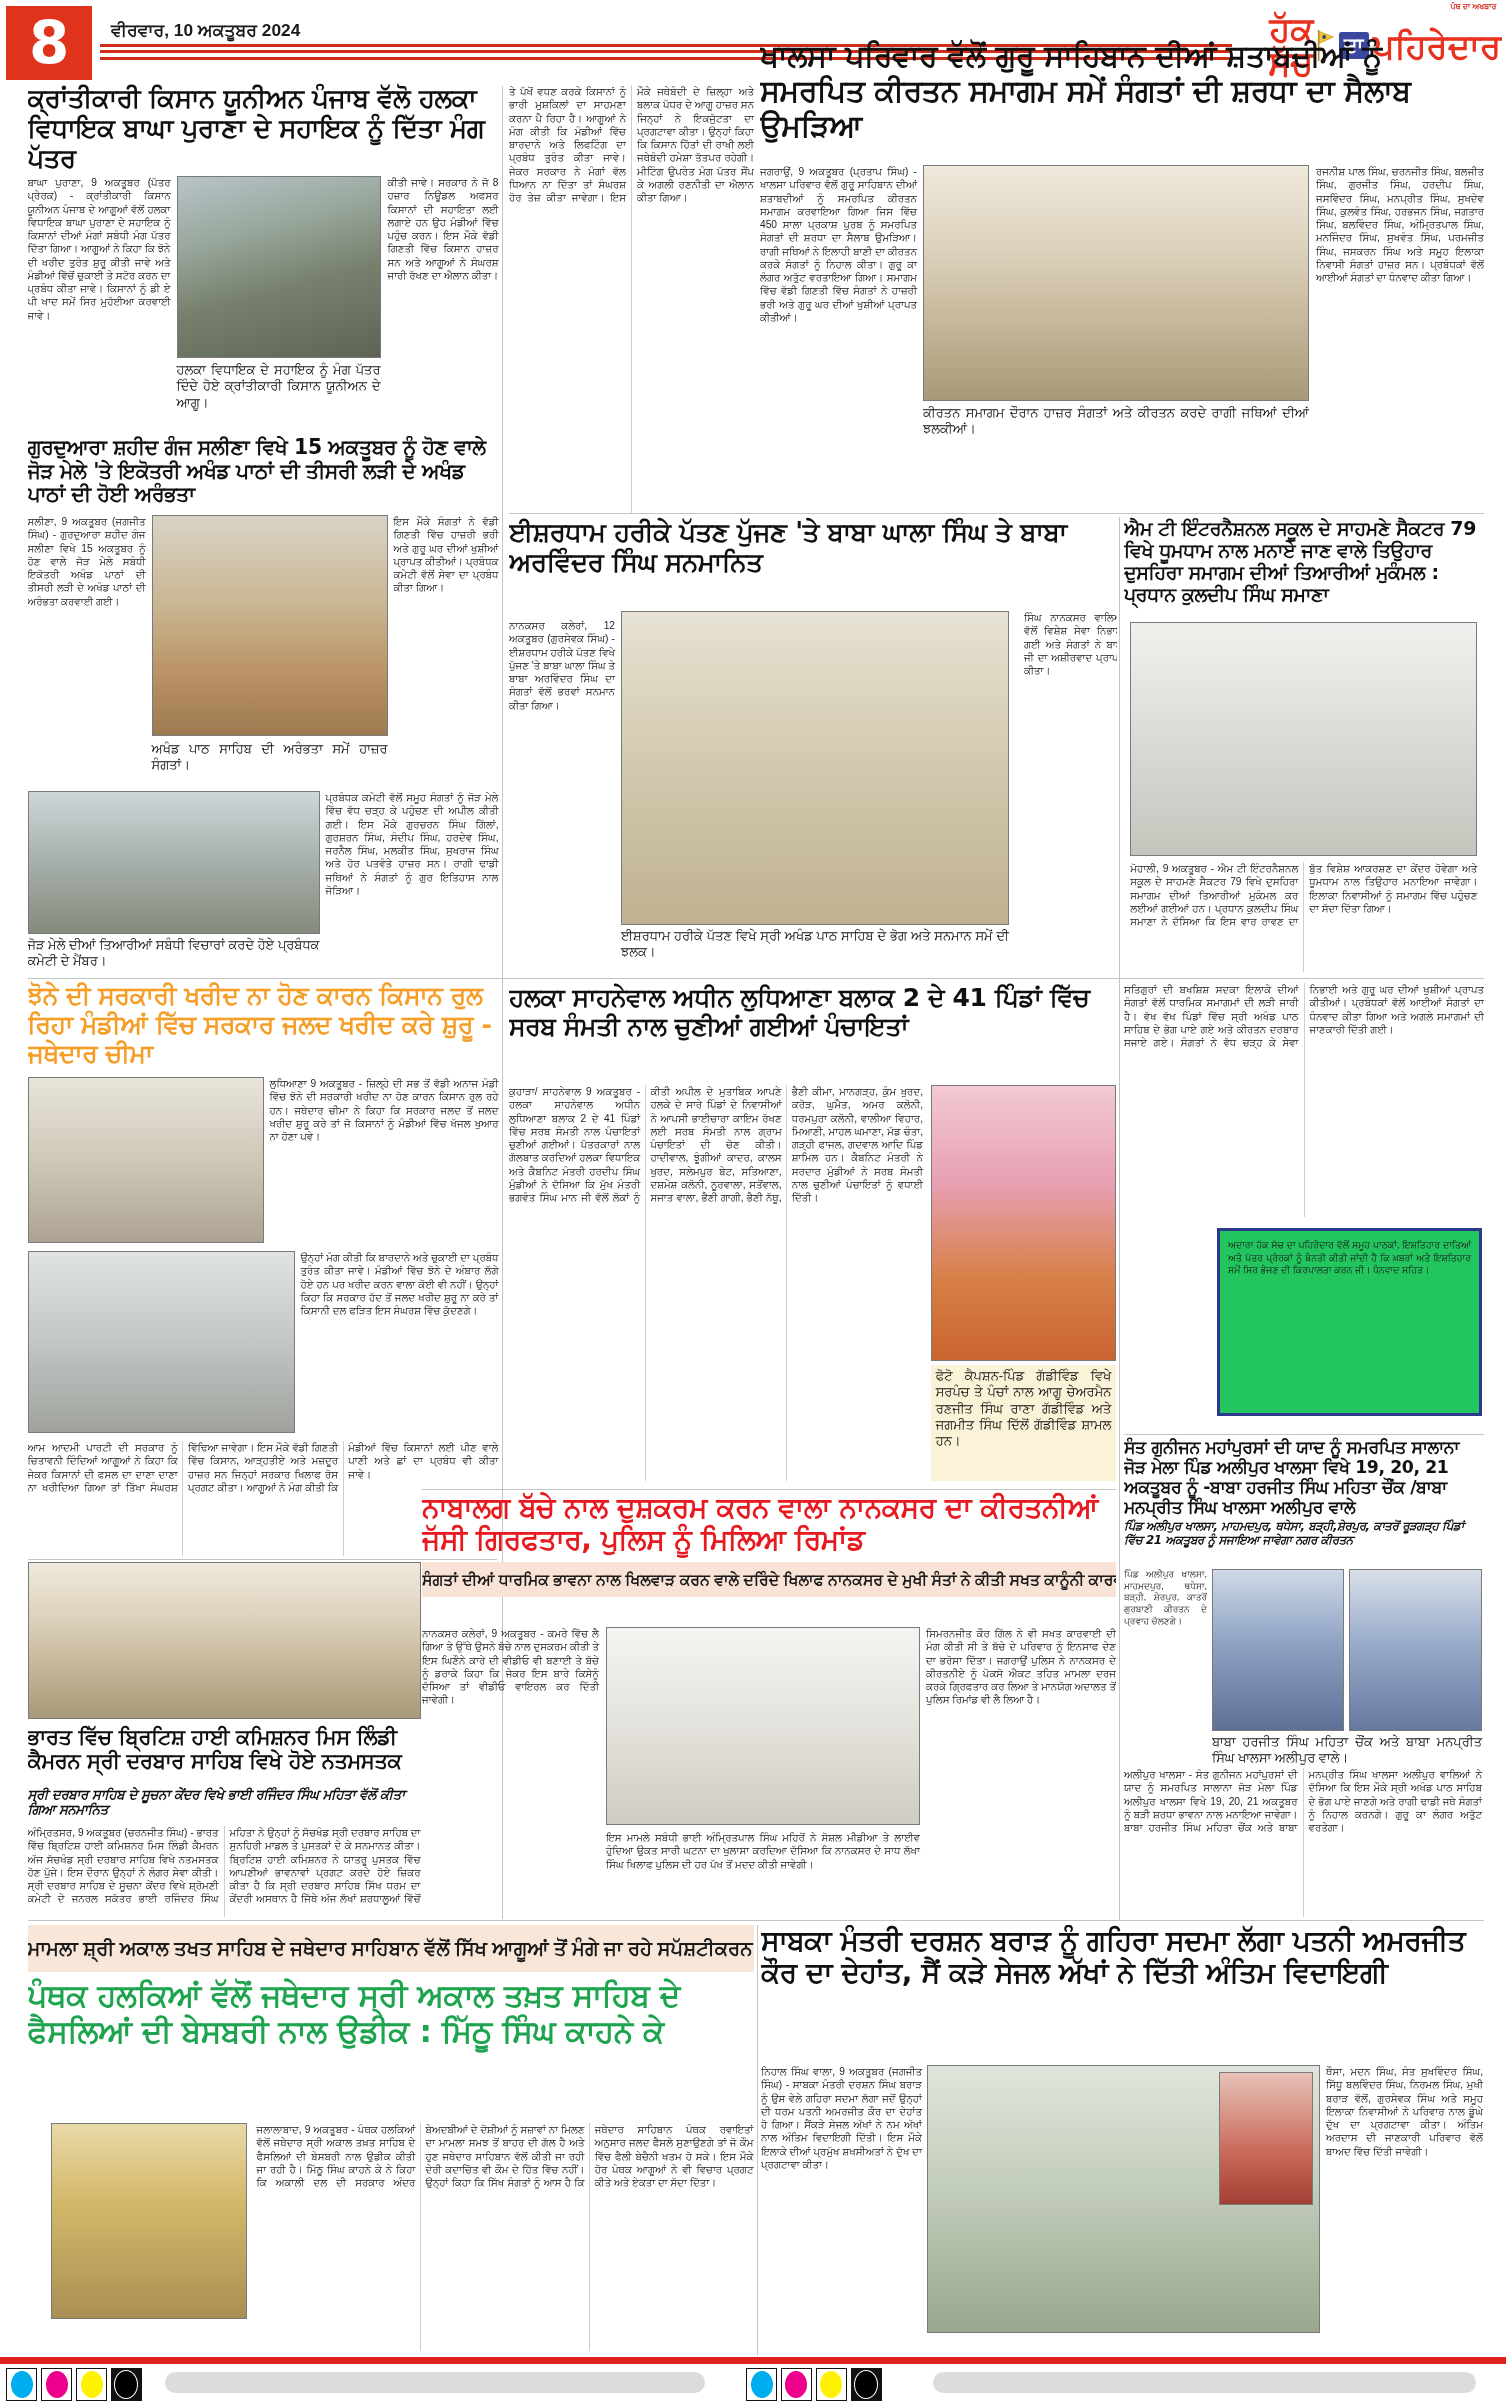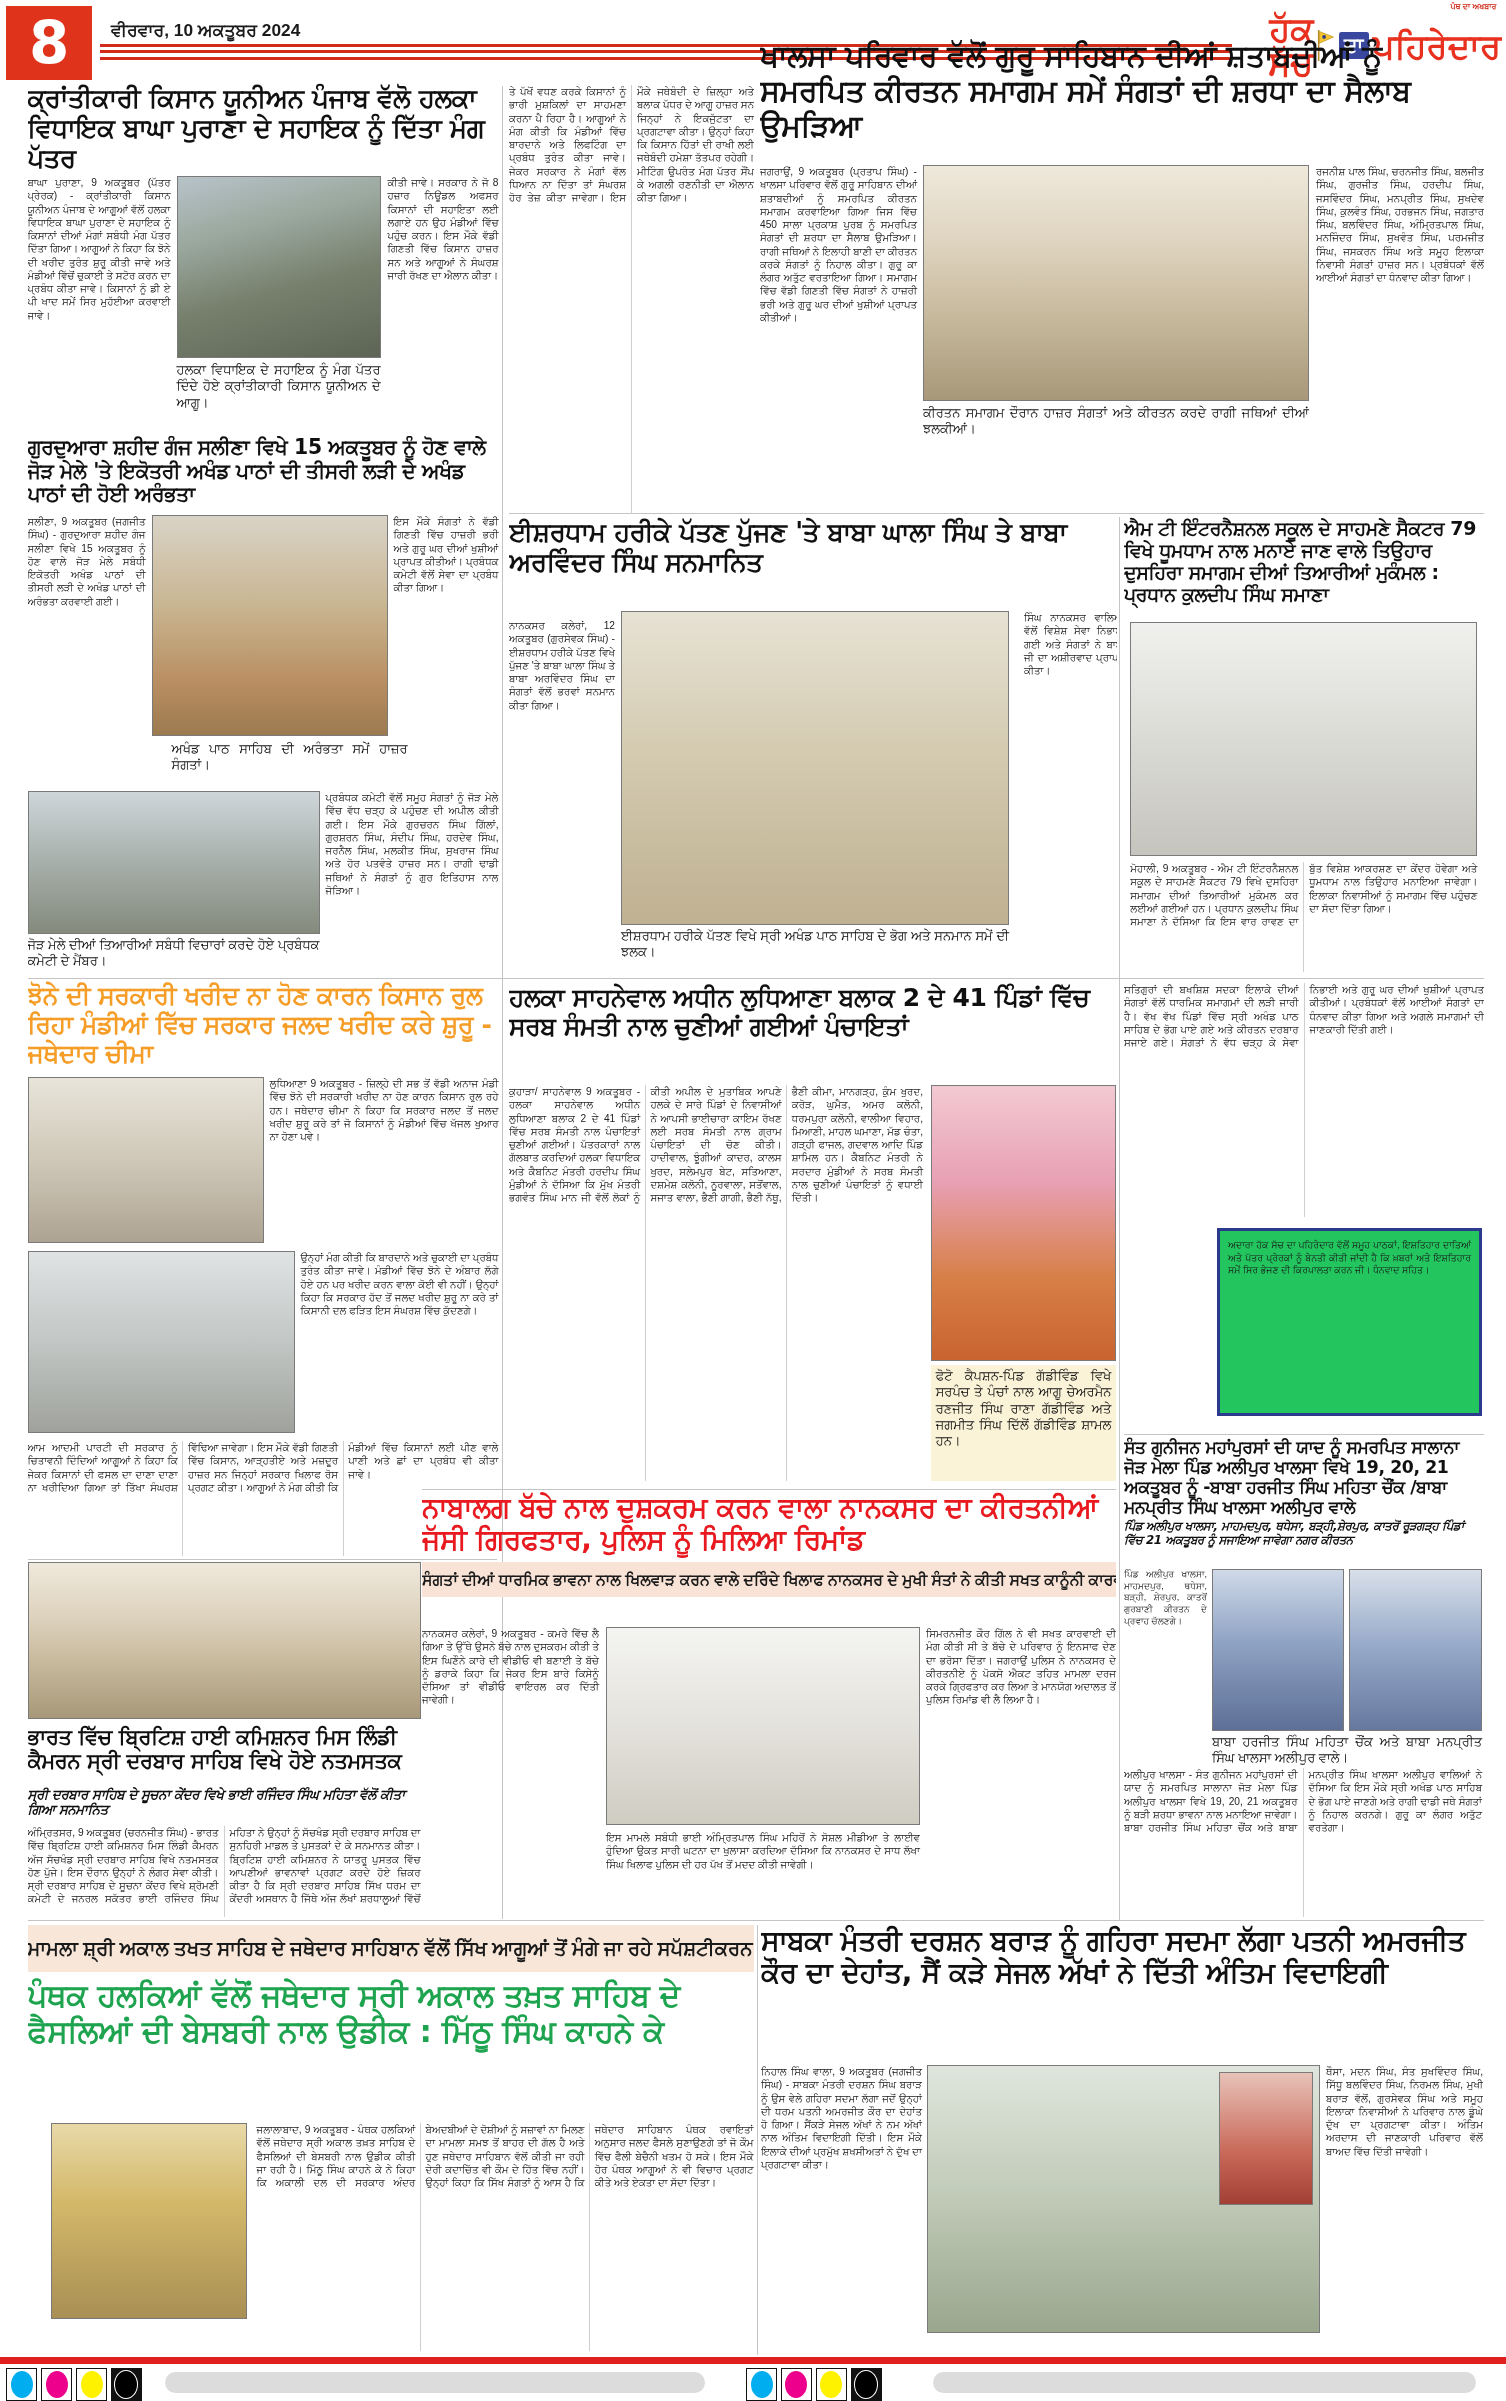--- a/index.html
+++ b/index.html
@@ -119,21 +119,21 @@
     <div class="abs photo ph-interior-warm" style="left:163px;top:126px;width:386px;height:236px;"></div>
     <div class="abs body-txt" style="left:556px;top:126px;width:168px;height:345px;">ਰਜਨੀਸ਼ ਪਾਲ ਸਿੰਘ, ਚਰਨਜੀਤ ਸਿੰਘ, ਬਲਜੀਤ ਸਿੰਘ, ਗੁਰਜੀਤ ਸਿੰਘ, ਹਰਦੀਪ ਸਿੰਘ, ਜਸਵਿੰਦਰ ਸਿੰਘ, ਮਨਪ੍ਰੀਤ ਸਿੰਘ, ਸੁਖਦੇਵ ਸਿੰਘ, ਕੁਲਵੰਤ ਸਿੰਘ, ਹਰਭਜਨ ਸਿੰਘ, ਜਗਤਾਰ ਸਿੰਘ, ਬਲਵਿੰਦਰ ਸਿੰਘ, ਅੰਮ੍ਰਿਤਪਾਲ ਸਿੰਘ, ਮਨਜਿੰਦਰ ਸਿੰਘ, ਸੁਖਵੰਤ ਸਿੰਘ, ਪਰਮਜੀਤ ਸਿੰਘ, ਜਸਕਰਨ ਸਿੰਘ ਅਤੇ ਸਮੂਹ ਇਲਾਕਾ ਨਿਵਾਸੀ ਸੰਗਤਾਂ ਹਾਜ਼ਰ ਸਨ। ਪ੍ਰਬੰਧਕਾਂ ਵੱਲੋਂ ਆਈਆਂ ਸੰਗਤਾਂ ਦਾ ਧੰਨਵਾਦ ਕੀਤਾ ਗਿਆ।</div>
     <div class="abs caption" style="left:163px;top:366px;width:386px;height:102px;">ਕੀਰਤਨ ਸਮਾਗਮ ਦੌਰਾਨ ਹਾਜ਼ਰ ਸੰਗਤਾਂ ਅਤੇ ਕੀਰਤਨ ਕਰਦੇ ਰਾਗੀ ਜਥਿਆਂ ਦੀਆਂ ਝਲਕੀਆਂ।</div>
   </div>
 
   <div class="art" style="left:27.5px;top:436px;width:471px;height:542px;">
     <div class="hl" style="font-size:20.4px;">ਗੁਰਦੁਆਰਾ ਸ਼ਹੀਦ ਗੰਜ ਸਲੀਣਾ ਵਿਖੇ 15 ਅਕਤੂਬਰ ਨੂੰ ਹੋਣ ਵਾਲੇ ਜੋੜ ਮੇਲੇ 'ਤੇ ਇਕੋਤਰੀ ਅਖੰਡ ਪਾਠਾਂ ਦੀ ਤੀਸਰੀ ਲੜੀ ਦੇ ਅਖੰਡ ਪਾਠਾਂ ਦੀ ਹੋਈ ਅਰੰਭਤਾ</div>
     <div class="abs body-txt" style="left:0;top:79px;width:118px;height:273px;">ਸਲੀਣਾ, 9 ਅਕਤੂਬਰ (ਜਗਜੀਤ ਸਿੰਘ) - ਗੁਰਦੁਆਰਾ ਸ਼ਹੀਦ ਗੰਜ ਸਲੀਣਾ ਵਿਖੇ 15 ਅਕਤੂਬਰ ਨੂੰ ਹੋਣ ਵਾਲੇ ਜੋੜ ਮੇਲੇ ਸਬੰਧੀ ਇਕੋਤਰੀ ਅਖੰਡ ਪਾਠਾਂ ਦੀ ਤੀਸਰੀ ਲੜੀ ਦੇ ਅਖੰਡ ਪਾਠਾਂ ਦੀ ਅਰੰਭਤਾ ਕਰਵਾਈ ਗਈ।</div>
     <div class="abs photo ph-crowd-orange" style="left:124px;top:79px;width:236px;height:221px;"></div>
     <div class="abs body-txt" style="left:366px;top:79px;width:105px;height:273px;">ਇਸ ਮੌਕੇ ਸੰਗਤਾਂ ਨੇ ਵੱਡੀ ਗਿਣਤੀ ਵਿੱਚ ਹਾਜ਼ਰੀ ਭਰੀ ਅਤੇ ਗੁਰੂ ਘਰ ਦੀਆਂ ਖੁਸ਼ੀਆਂ ਪ੍ਰਾਪਤ ਕੀਤੀਆਂ। ਪ੍ਰਬੰਧਕ ਕਮੇਟੀ ਵੱਲੋਂ ਸੇਵਾ ਦਾ ਪ੍ਰਬੰਧ ਕੀਤਾ ਗਿਆ।</div>
-    <div class="abs caption" style="left:124px;top:305px;width:236px;height:46px;margin-left:20px;">ਅਖੰਡ ਪਾਠ ਸਾਹਿਬ ਦੀ ਅਰੰਭਤਾ ਸਮੇਂ ਹਾਜ਼ਰ ਸੰਗਤਾਂ।</div>
+    <div class="abs caption" style="left:124px;top:305px;width:236px;height:46px;">ਅਖੰਡ ਪਾਠ ਸਾਹਿਬ ਦੀ ਅਰੰਭਤਾ ਸਮੇਂ ਹਾਜ਼ਰ ਸੰਗਤਾਂ।</div>
     <div class="abs photo ph-group-outdoor" style="left:0;top:355px;width:292px;height:143px;"></div>
     <div class="abs body-txt" style="left:298px;top:355px;width:173px;height:185px;">ਪ੍ਰਬੰਧਕ ਕਮੇਟੀ ਵੱਲੋਂ ਸਮੂਹ ਸੰਗਤਾਂ ਨੂੰ ਜੋੜ ਮੇਲੇ ਵਿੱਚ ਵੱਧ ਚੜ੍ਹ ਕੇ ਪਹੁੰਚਣ ਦੀ ਅਪੀਲ ਕੀਤੀ ਗਈ। ਇਸ ਮੌਕੇ ਗੁਰਚਰਨ ਸਿੰਘ ਗਿੱਲਾਂ, ਗੁਰਸ਼ਰਨ ਸਿੰਘ, ਸੰਦੀਪ ਸਿੰਘ, ਹਰਦੇਵ ਸਿੰਘ, ਜਰਨੈਲ ਸਿੰਘ, ਮਲਕੀਤ ਸਿੰਘ, ਸੁਖਰਾਜ ਸਿੰਘ ਅਤੇ ਹੋਰ ਪਤਵੰਤੇ ਹਾਜ਼ਰ ਸਨ। ਰਾਗੀ ਢਾਡੀ ਜਥਿਆਂ ਨੇ ਸੰਗਤਾਂ ਨੂੰ ਗੁਰ ਇਤਿਹਾਸ ਨਾਲ ਜੋੜਿਆ।</div>
     <div class="abs caption" style="left:0;top:501px;width:292px;height:39px;">ਜੋੜ ਮੇਲੇ ਦੀਆਂ ਤਿਆਰੀਆਂ ਸਬੰਧੀ ਵਿਚਾਰਾਂ ਕਰਦੇ ਹੋਏ ਪ੍ਰਬੰਧਕ ਕਮੇਟੀ ਦੇ ਮੈਂਬਰ।</div>
   </div>
 
   <div class="art" style="left:509px;top:517px;width:608px;height:462px;">
     <div class="hl" style="font-size:26px;">ਈਸ਼ਰਧਾਮ ਹਰੀਕੇ ਪੱਤਣ ਪੁੱਜਣ 'ਤੇ ਬਾਬਾ ਘਾਲਾ ਸਿੰਘ ਤੇ ਬਾਬਾ ਅਰਵਿੰਦਰ ਸਿੰਘ ਸਨਮਾਨਿਤ</div>
     <div class="abs body-txt" style="left:0;top:102px;width:106px;height:330px;">ਨਾਨਕਸਰ ਕਲੇਰਾਂ, 12 ਅਕਤੂਬਰ (ਗੁਰਸੇਵਕ ਸਿੰਘ) - ਈਸ਼ਰਧਾਮ ਹਰੀਕੇ ਪੱਤਣ ਵਿਖੇ ਪੁੱਜਣ 'ਤੇ ਬਾਬਾ ਘਾਲਾ ਸਿੰਘ ਤੇ ਬਾਬਾ ਅਰਵਿੰਦਰ ਸਿੰਘ ਦਾ ਸੰਗਤਾਂ ਵੱਲੋਂ ਭਰਵਾਂ ਸਨਮਾਨ ਕੀਤਾ ਗਿਆ।</div>
     <div class="abs photo ph-langar" style="left:112px;top:94px;width:388px;height:314px;"></div>
     <div class="abs body-txt" style="left:506px;top:94px;width:101px;height:330px;margin-left:9px;">ਸਿੰਘ ਨਾਨਕਸਰ ਵਾਲਿਆਂ ਵੱਲੋਂ ਵਿਸ਼ੇਸ਼ ਸੇਵਾ ਨਿਭਾਈ ਗਈ ਅਤੇ ਸੰਗਤਾਂ ਨੇ ਬਾਬਾ ਜੀ ਦਾ ਅਸ਼ੀਰਵਾਦ ਪ੍ਰਾਪਤ ਕੀਤਾ।</div>

